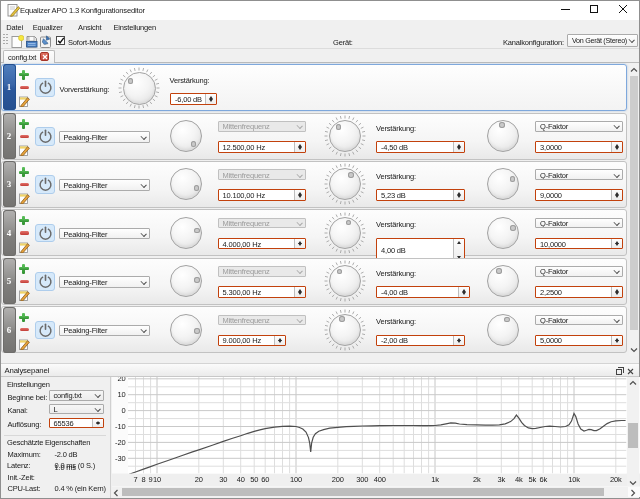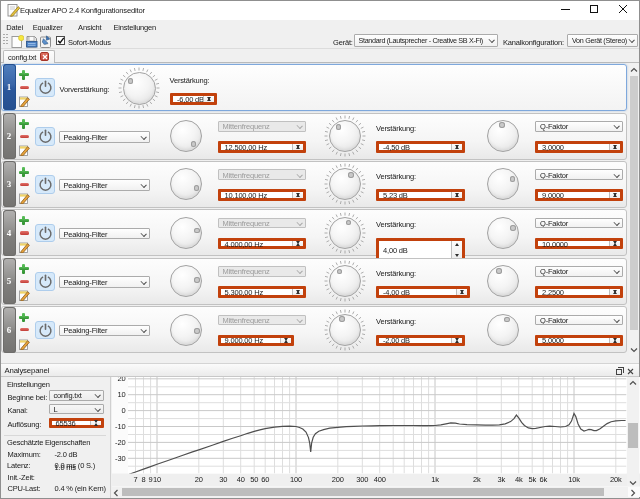--- a/index.html
+++ b/index.html
@@ -6,21 +6,21 @@
 #win{position:absolute;left:0;top:0;width:640px;height:499px;background:#f0f0f0;box-shadow:inset 0 0 0 1px #8f8f8f;overflow:hidden;}
 .abs{position:absolute;}
 .lbl{position:absolute;white-space:nowrap;letter-spacing:-0.18px;}
 .dd{position:absolute;background:linear-gradient(#fefefe,#f1f1f1);border:1px solid #ababab;border-radius:1px;overflow:hidden;}
 .dd .t{position:absolute;left:4px;top:50%;transform:translateY(-50%);white-space:nowrap;letter-spacing:-0.18px;}
 .dd .c{position:absolute;right:3px;top:50%;width:5px;height:5px;transform:translateY(-72%);}
 .dd .c:before{content:"";position:absolute;left:0;top:1px;width:4.4px;height:4.4px;border-right:1.1px solid #4a4a4a;border-bottom:1.1px solid #4a4a4a;transform:rotate(45deg) scale(1,0.8);}
 .dd.dis{background:#e9e9e9;border-color:#c0c0c0;}
 .dd.dis .t{color:#9b9b9b;}
 .dd.dis .c:before{border-color:#a8a8a8;}
-.spin{position:absolute;background:#fff;border:3px solid #c2410c;border-radius:1px;}
+.spin{position:absolute;background:#fff;border:1px solid #c2410c;border-radius:1px;}
 .spin .t{position:absolute;left:4px;top:50%;transform:translateY(-50%);white-space:nowrap;letter-spacing:-0.18px;}
 .spin .btns{position:absolute;right:0;top:0;bottom:0;width:11px;border-left:1px solid #bdbdbd;background:linear-gradient(#fdfdfd,#ededed);}
 .spin .up{position:absolute;right:3px;top:2px;width:0;height:0;border-left:2.7px solid transparent;border-right:2.7px solid transparent;border-bottom:3px solid #2e2e2e;}
 .spin .dn{position:absolute;right:3px;bottom:2px;width:0;height:0;border-left:2.7px solid transparent;border-right:2.7px solid transparent;border-top:3px solid #2e2e2e;}
 .knob{position:absolute;border-radius:50%;border:1px solid #a2a2a2;background:radial-gradient(circle at 38% 30%,#ffffff 0%,#f4f4f4 45%,#e2e2e2 85%,#d7d7d7 100%);box-shadow:inset 0 -2px 3px rgba(0,0,0,0.06);}
 .dot{position:absolute;width:5.5px;height:5.5px;border-radius:50%;background:#c9c9c9;box-shadow:inset 0 0 0 1px #9d9d9d;}
 .row{position:absolute;left:1px;width:626px;height:47px;border:1px solid #c2c2c2;border-radius:3px;background:linear-gradient(#fdfdfd 0%,#f5f5f5 60%,#e9e9e9 100%);}
 .row.sel{border:1.5px solid #7ea8dc;background:linear-gradient(#fefefe 0%,#f3f3f3 100%);box-shadow:0 0 2px rgba(100,150,210,0.5);}
 .badge{position:absolute;width:13px;height:46px;border-radius:3.5px;background:linear-gradient(#b3b2b1 0%,#908f8d 45%,#807f7d 55%,#747371 100%);box-shadow:inset 0 0 0 1px #6e6d6b;color:#fff;font-weight:bold;font-size:9px;font-family:"Liberation Serif",serif;text-align:center;}
 .badge.blue{background:linear-gradient(#507fbe 0%,#3a66a8 45%,#2c589c 55%,#26508f 100%);box-shadow:inset 0 0 0 1px #24508f;}
@@ -33,21 +33,21 @@
 </style></head><body>
 <div id="win">
 
 <div class="abs" style="left:1px;top:1px;width:638px;height:19px;background:#ffffff;"></div>
 <svg class="abs" style="left:7px;top:4px;" width="13" height="13" viewBox="0 0 13 13">
 <rect x="1" y="0.5" width="9" height="11.5" fill="#fdfdfd" stroke="#8a8a8a" stroke-width="0.9"></rect>
 <line x1="3" y1="3" x2="8" y2="3" stroke="#bdbdbd" stroke-width="0.8"></line>
 <line x1="3" y1="5" x2="8" y2="5" stroke="#bdbdbd" stroke-width="0.8"></line>
 <polygon points="4.2,10.6 11.2,2.6 12.8,4.0 5.8,12.0 3.6,12.4" fill="#e8c53a" stroke="#8a6d1f" stroke-width="0.7"></polygon>
 </svg>
-<div class="lbl" style="left:20px;top:6px;font-size:7.6px;">Equalizer APO 2.4 Konfigurationseditor</div>
+<div class="lbl" style="left:20px;top:6px;font-size:7.6px;">Equalizer APO 1.3 Konfigurationseditor</div>
 <div class="abs" style="left:561px;top:9px;width:9px;height:1px;background:#111;"></div>
 <div class="abs" style="left:590px;top:5px;width:8px;height:8px;border:1px solid #111;"></div>
 <svg class="abs" style="left:618px;top:4px;" width="10" height="10" viewBox="0 0 10 10">
 <line x1="1" y1="1" x2="9" y2="9" stroke="#111" stroke-width="1"></line>
       <line x1="9" y1="1" x2="1" y2="9" stroke="#111" stroke-width="1"></line>
     </svg>
 <div class="abs" style="left:1px;top:20px;width:638px;height:11.5px;background:#f0f0f0;"></div>
 <div class="lbl" style="left:6.3px;top:22.7px;">Datei</div>
 <div class="lbl" style="left:32.8px;top:22.7px;">Equalizer</div>
 <div class="lbl" style="left:78.1px;top:22.7px;">Ansicht</div>
@@ -71,24 +71,20 @@
 <path d="M4 9 L9 9" stroke="#bdbdbd" stroke-width="0.8"></path>
 <path d="M7.5 0.8 L10.8 4.1 L7.3 5.2 Z" fill="#3f74b4" stroke="#2c5584" stroke-width="0.6"></path>
 <path d="M4.4 3.7 L9 8.3 L5.6 9.4 L3.3 7.1 Z" fill="#5b90cc" stroke="#2c5584" stroke-width="0.6"></path>
 </svg>
 <div class="abs" style="left:56px;top:36px;width:9px;height:9px;background:#fff;border:1px solid #4a4a4a;"></div>
 <svg class="abs" style="left:57px;top:37px;" width="8" height="8" viewBox="0 0 8 8">
       <path d="M1.2 3.8 L3 5.8 L6.8 0.8" fill="none" stroke="#111" stroke-width="1.4"></path>
     </svg>
 <div class="lbl" style="left:68px;top:37.5px;">Sofort-Modus</div>
 <div class="lbl" style="left:333px;top:37.5px;">Gerät:</div>
-<div class="dd" style="left:353.5px;top:33.5px;width:144px;height:13.5px;">
-      <div class="t" style="font-size:7.2px;letter-spacing:-0.32px;">Standard (Lautsprecher - Creative SB X-Fi)</div>
-      <div class="c"></div>
-    </div>
 <div class="lbl" style="left:503px;top:37.5px;">Kanalkonfiguration:</div>
 <div class="dd" style="left:567px;top:33.5px;width:70.5px;height:13.5px;">
       <div class="t" style="font-size:7.2px;letter-spacing:-0.3px;">Von Gerät (Stereo)</div>
       <div class="c"></div>
     </div>
 <div class="abs" style="left:1px;top:49px;width:638px;height:13.5px;background:#f0f0f0;border-bottom:1px solid #bcbcbc;"></div>
 <div class="abs" style="left:2.5px;top:49.5px;width:52px;height:13px;background:linear-gradient(#fdfdfd,#f2f2f2);border:1px solid #bcbcbc;border-bottom:none;border-radius:2px 2px 0 0;"></div>
 <div class="lbl" style="left:8px;top:52.5px;">config.txt</div>
 <div class="abs" style="left:40px;top:52px;width:8.5px;height:8.5px;background:linear-gradient(#de7060,#c8473a);border:1px solid #a63428;border-radius:2px;"></div>
 <svg class="abs" style="left:41.5px;top:53.5px;" width="6" height="6" viewBox="0 0 6 6">
@@ -511,21 +507,21 @@
 <div class="dd" style="left:58.5px;top:324.6px;width:91px;height:11.5px;">
       <div class="t">Peaking-Filter</div>
       <div class="c"></div>
     </div>
 <div class="knob" style="left:170.0px;top:313.6px;width:32px;height:32px;"></div>
     <div class="dot" style="left:194.1px;top:328.4px;"></div>
 <div class="dd dis" style="left:217.5px;top:314.6px;width:88.5px;height:10.5px;">
       <div class="t">Mittenfrequenz</div>
       <div class="c"></div>
     </div>
-<div class="spin" style="left:217.5px;top:334.6px;width:76px;height:11.5px;">
+<div class="spin" style="left:217.5px;top:334.6px;width:68px;height:11.5px;">
       <div class="t">9.000,00 Hz</div>
       <div class="btns"></div>
       <div class="up"></div>
       <div class="dn"></div>
     </div>
 <svg class="abs" style="left:323.0px;top:307.6px;" width="44" height="44" viewBox="0 0 44 44">
       <g stroke="#9a9a9a" stroke-width="0.8">
         <line x1="39.5" y1="22.0" x2="42.5" y2="22.0"></line>
         <line x1="39.1" y1="25.9" x2="42.0" y2="26.6"></line>
         <line x1="37.8" y1="29.6" x2="40.5" y2="30.9"></line>

